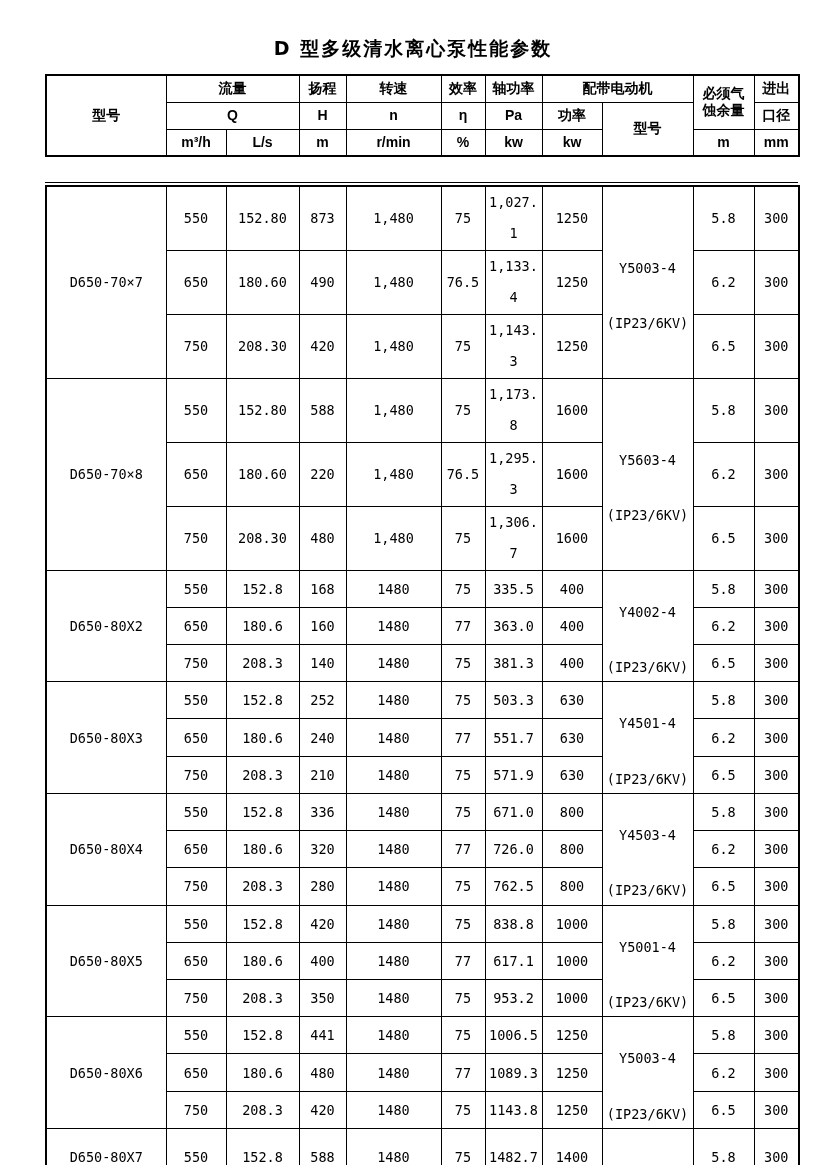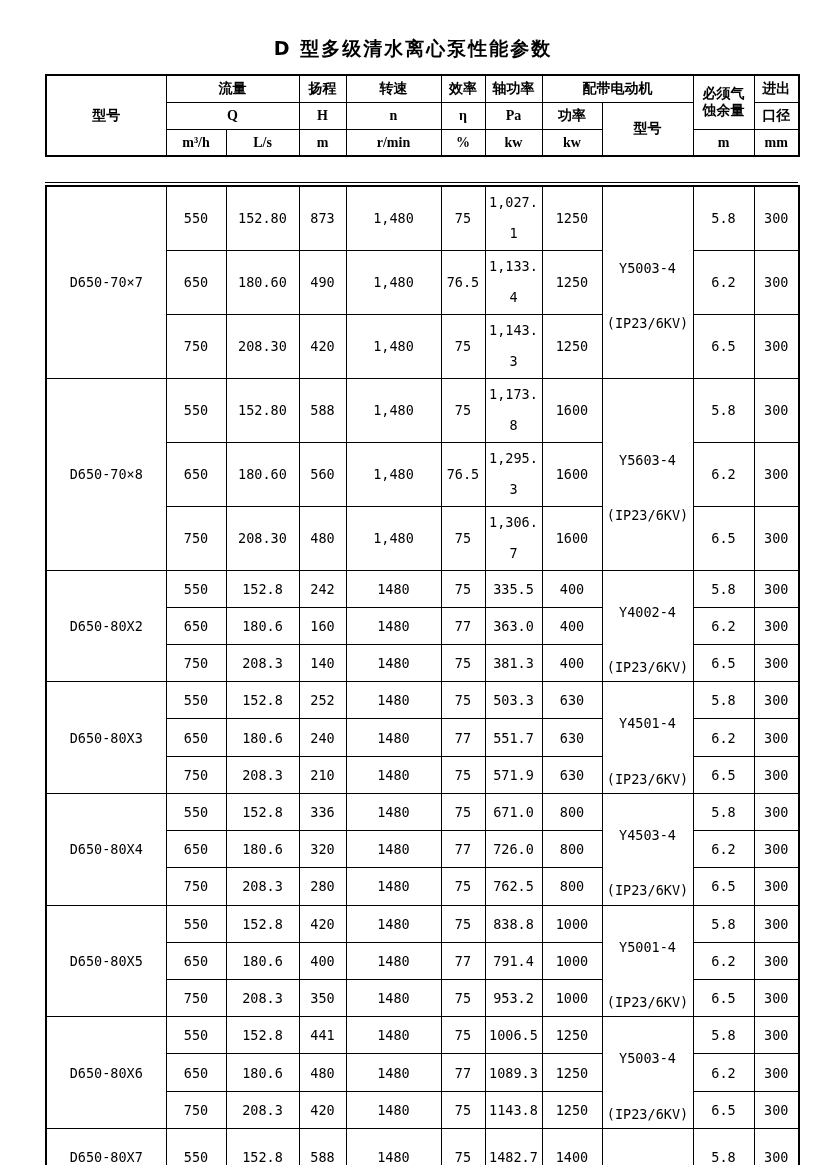--- a/index.html
+++ b/index.html
@@ -35,21 +35,21 @@
     padding: 0 2px;
     font-size: 13px;
     overflow: hidden;
   }
 
   
   .head-table td {
     height: 27px;
     font-weight: bold;
     font-size: 14px;
-    font-family: Liberation Serif, serif;
+    font-family: Liberation Sans, sans-serif;
     line-height: 1.25;
   }
 
   
   .body-wrap {
     width: 753px;
     margin: 25px 0 0 45px;
     border-top: 1px solid #000;
     padding-top: 2px;
   }
@@ -187,21 +187,21 @@
             <td rowspan="3" class="motor-cell">
               <div>Y5603-4</div>
               <div>(IP23/6KV)</div>
             </td>
             <td>5.8</td>
             <td>300</td>
           </tr>
           <tr class="tall">
             <td>650</td>
             <td>180.60</td>
-            <td>560</td>
+            <td>220</td>
             <td>1,480</td>
             <td>76.5</td>
             <td class="wrap">1,295.3</td>
             <td>1600</td>
             <td>6.2</td>
             <td>300</td>
           </tr>
           <tr class="tall">
             <td>750</td>
             <td>208.30</td>
@@ -210,21 +210,21 @@
             <td>75</td>
             <td class="wrap">1,306.7</td>
             <td>1600</td>
             <td>6.5</td>
             <td>300</td>
           </tr>
           <tr>
             <td rowspan="3" class="model-cell">D650-80X2</td>
             <td>550</td>
             <td>152.8</td>
-            <td>242</td>
+            <td>168</td>
             <td>1480</td>
             <td>75</td>
             <td>335.5</td>
             <td>400</td>
             <td rowspan="3" class="motor-cell">
               <div>Y4002-4</div>
               <div>(IP23/6KV)</div>
             </td>
             <td>5.8</td>
             <td>300</td>
@@ -342,21 +342,21 @@
             </td>
             <td>5.8</td>
             <td>300</td>
           </tr>
           <tr>
             <td>650</td>
             <td>180.6</td>
             <td>400</td>
             <td>1480</td>
             <td>77</td>
-            <td>791.4</td>
+            <td>617.1</td>
             <td>1000</td>
             <td>6.2</td>
             <td>300</td>
           </tr>
           <tr>
             <td>750</td>
             <td>208.3</td>
             <td>350</td>
             <td>1480</td>
             <td>75</td>

